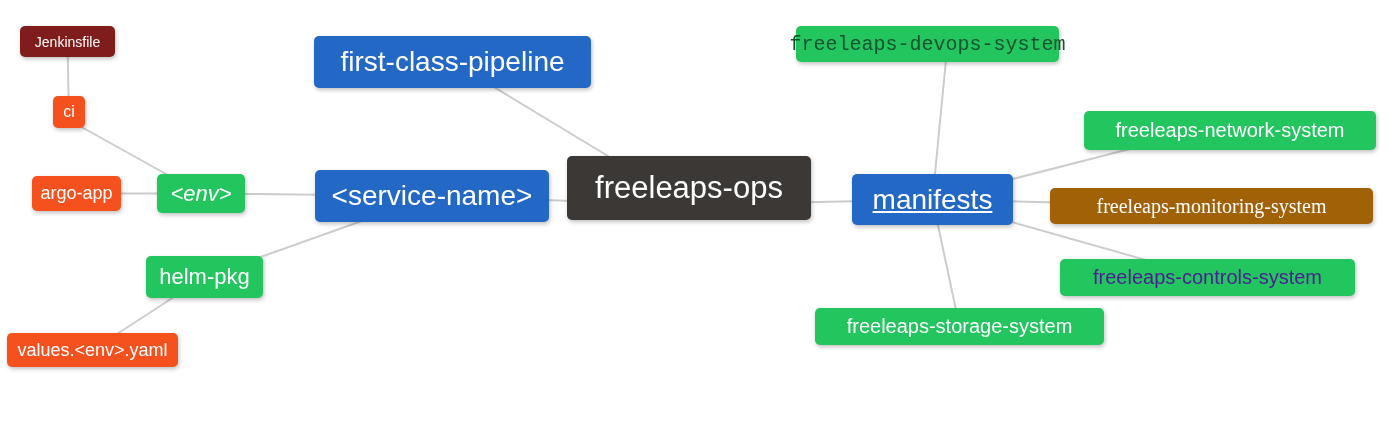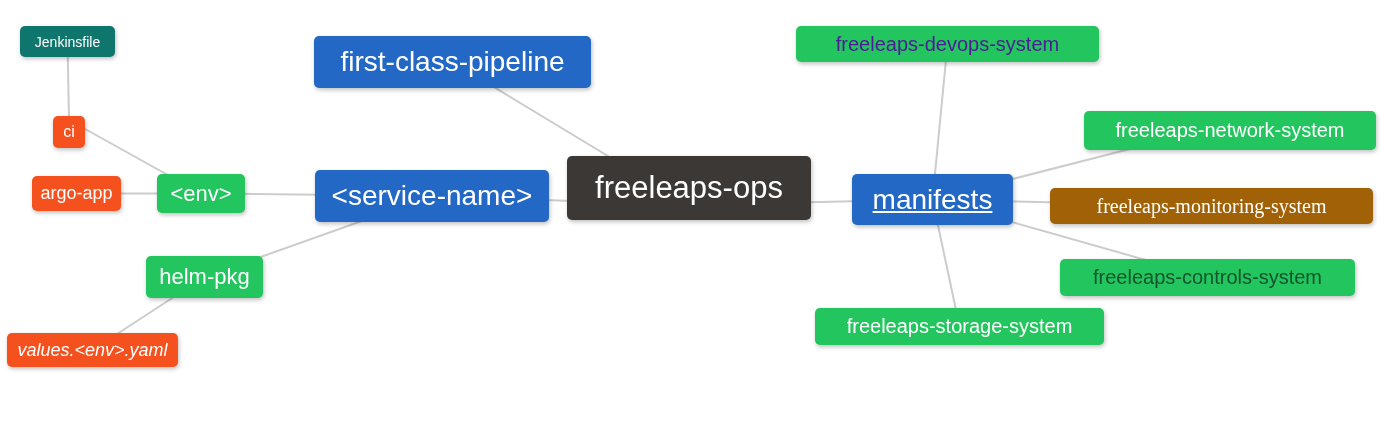--- a/index.html
+++ b/index.html
@@ -50,29 +50,29 @@
       <line x1="452.5" y1="62" x2="689" y2="205" stroke="#cccccc" stroke-width="2"></line>
       <line x1="432" y1="196" x2="689" y2="205" stroke="#cccccc" stroke-width="2"></line>
       <line x1="689" y1="205" x2="932.5" y2="199.5" stroke="#cccccc" stroke-width="2"></line>
       <line x1="932.5" y1="199.5" x2="947.5" y2="44" stroke="#cccccc" stroke-width="2"></line>
       <line x1="932.5" y1="199.5" x2="1202" y2="130.5" stroke="#cccccc" stroke-width="2"></line>
       <line x1="932.5" y1="199.5" x2="1211.5" y2="206" stroke="#cccccc" stroke-width="2"></line>
       <line x1="932.5" y1="199.5" x2="1207.5" y2="277.5" stroke="#cccccc" stroke-width="2"></line>
       <line x1="932.5" y1="199.5" x2="959.5" y2="326.5" stroke="#cccccc" stroke-width="2"></line>
     </svg>
   <div id="nodes">
-      <div class="node" style="left: 20px; top: 26px; width: 95px; height: 31px; font-size: 14px; background: #0f766e; color: rgb(255, 255, 255);">Jenkinsfile</div>
-      <div class="node" style="left: 53px; top: 116px; width: 32px; height: 32px; font-size: 16px; background: rgb(244, 81, 30); color: rgb(255, 255, 255);">ci</div>
+      <div class="node" style="left: 20px; top: 26px; width: 95px; height: 31px; font-size: 14px; background: #7f1d1d; color: rgb(255, 255, 255);">Jenkinsfile</div>
+      <div class="node" style="left: 53px; top: 96px; width: 32px; height: 32px; font-size: 16px; background: rgb(244, 81, 30); color: rgb(255, 255, 255);">ci</div>
       <div class="node" style="left: 32px; top: 176px; width: 89px; height: 35px; font-size: 18px; background: rgb(244, 81, 30); color: rgb(255, 255, 255);">argo-app</div>
-      <div class="node" style="left: 157px; top: 174px; width: 88px; height: 39px; font-size: 22px; background: rgb(34, 197, 94); color: rgb(255, 255, 255);">&lt;env&gt;</div>
+      <div class="node" style="left: 157px; top: 174px; width: 88px; height: 39px; font-size: 22px; background: rgb(34, 197, 94); color: rgb(255, 255, 255); font-style: italic;">&lt;env&gt;</div>
       <div class="node" style="left: 146px; top: 256px; width: 117px; height: 42px; font-size: 22px; background: rgb(34, 197, 94); color: rgb(255, 255, 255);">helm-pkg</div>
-      <div class="node" style="left: 7px; top: 333px; width: 171px; height: 34px; font-size: 18px; background: rgb(244, 81, 30); color: rgb(255, 255, 255); font-style: italic;">values.&lt;env&gt;.yaml</div>
+      <div class="node" style="left: 7px; top: 333px; width: 171px; height: 34px; font-size: 18px; background: rgb(244, 81, 30); color: rgb(255, 255, 255);">values.&lt;env&gt;.yaml</div>
       <div class="node" style="left: 314px; top: 36px; width: 277px; height: 52px; font-size: 28px; background: rgb(34, 104, 196); color: rgb(255, 255, 255);">first-class-pipeline</div>
       <div class="node" style="left: 315px; top: 170px; width: 234px; height: 52px; font-size: 28px; background: rgb(34, 104, 196); color: rgb(255, 255, 255);">&lt;service-name&gt;</div>
       <div class="node" style="left: 567px; top: 156px; width: 244px; height: 64px; font-size: 31px; background: rgb(59, 56, 54); color: rgb(255, 255, 255);">freeleaps-ops</div>
       <div class="node" style="left: 852px; top: 174px; width: 161px; height: 51px; font-size: 28px; background: rgb(34, 104, 196); color: rgb(255, 255, 255); text-decoration: underline;">manifests</div>
-      <div class="node" style="left: 796px; top: 26px; width: 303px; height: 36px; font-size: 20px; background: rgb(34, 197, 94); color: #4c1d95;">freeleaps-devops-system</div>
+      <div class="node" style="left: 796px; top: 26px; width: 263px; height: 36px; font-size: 20px; background: rgb(34, 197, 94); color: #14532d; font-family: Liberation Mono, monospace;">freeleaps-devops-system</div>
       <div class="node" style="left: 1056px; top: 111px; width: 292px; height: 39px; font-size: 20px; background: rgb(34, 197, 94); color: rgb(255, 255, 255); margin-left: 28px;">freeleaps-network-system</div>
       <div class="node" style="left: 1050px; top: 188px; width: 323px; height: 36px; font-size: 20px; background: #a16207; color: rgb(255, 255, 255); font-family: Liberation Serif, serif;">freeleaps-monitoring-system</div>
-      <div class="node" style="left: 1060px; top: 259px; width: 295px; height: 37px; font-size: 20px; background: rgb(34, 197, 94); color: #14532d;">freeleaps-controls-system</div>
+      <div class="node" style="left: 1060px; top: 259px; width: 295px; height: 37px; font-size: 20px; background: rgb(34, 197, 94); color: #4c1d95;">freeleaps-controls-system</div>
       <div class="node" style="left: 815px; top: 308px; width: 289px; height: 37px; font-size: 20px; background: rgb(34, 197, 94); color: rgb(255, 255, 255);">freeleaps-storage-system</div>
     </div>
 </div>
 
 </body></html>

